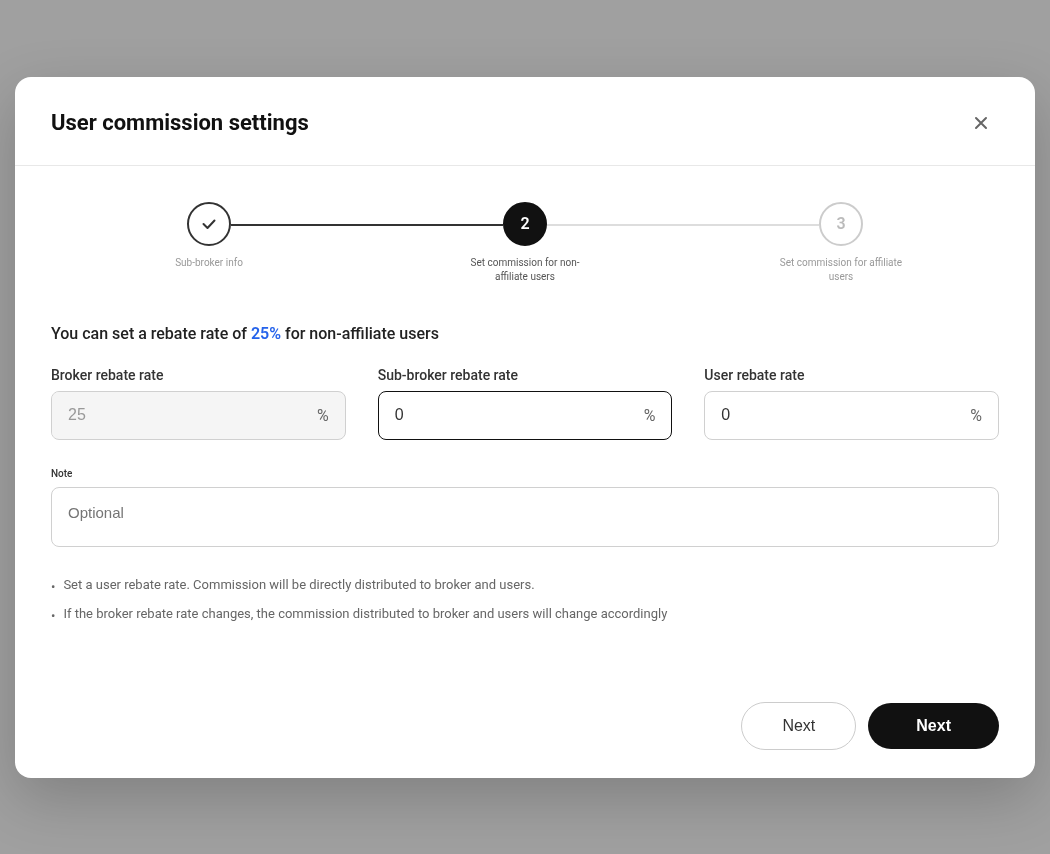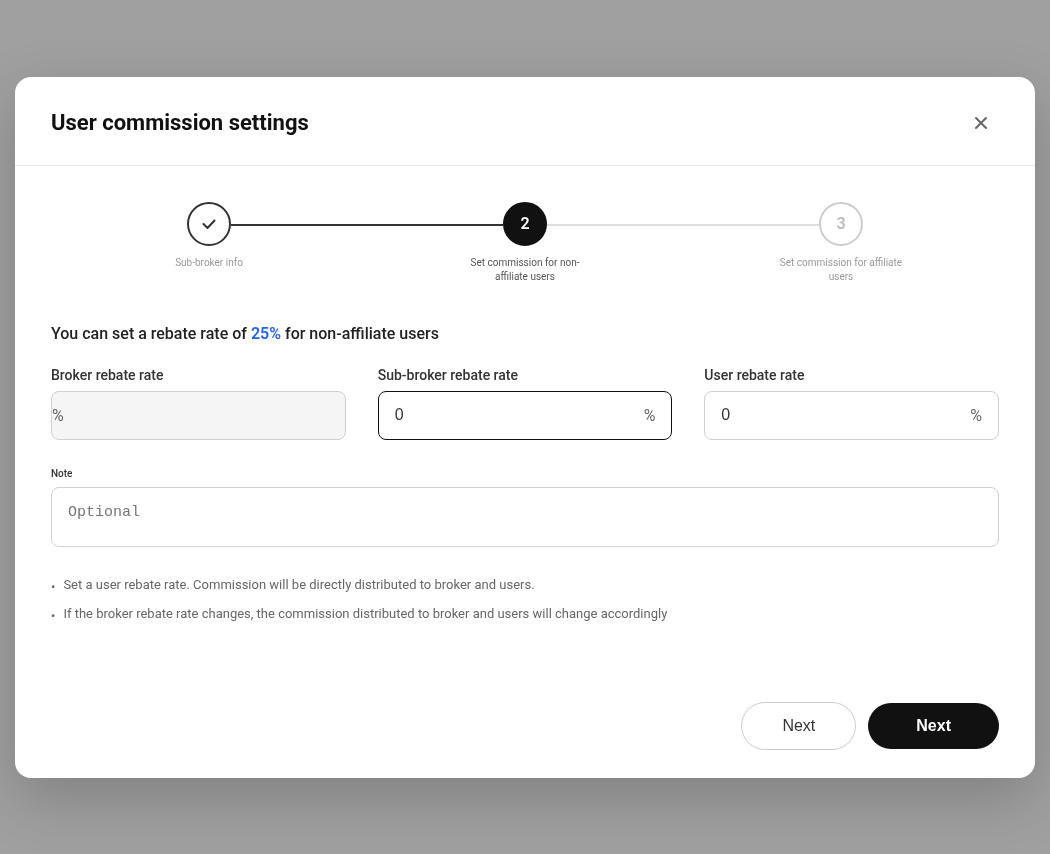--- a/index.html
+++ b/index.html
@@ -233,21 +233,21 @@
     .note-input {
       width: 100%;
       border: 1px solid #d0d0d0;
       border-radius: 8px;
       padding: 16px;
       font-size: 15px;
       color: #999;
       outline: none;
       resize: none;
       height: 60px;
-      font-family: Liberation Mono, monospace;
+      font-family: Liberation Sans, sans-serif;
     }
 
     .hints {
       margin-bottom: 32px;
     }
 
     .hint-item {
       display: flex;
       align-items: flex-start;
       gap: 8px;
@@ -350,20 +350,21 @@
 
       <p class="rebate-info">
         <span>You can set a rebate rate of </span><span class="rebate-percent">25%</span><span> for non-affiliate users</span>
       </p>
 
       <div class="fields-row">
 
         <div class="field-group">
           <div class="field-label">Broker rebate rate</div>
           <div class="input-wrapper disabled">
+            <input type="text" disabled="" value="25" style="">
             <span class="input-percent">%</span>
           </div>
         </div>
 
         <div class="field-group">
           <div class="field-label">Sub-broker rebate rate</div>
           <div class="input-wrapper focused">
             <input type="text" value="0" style="">
             <span class="input-percent">%</span>
           </div>

